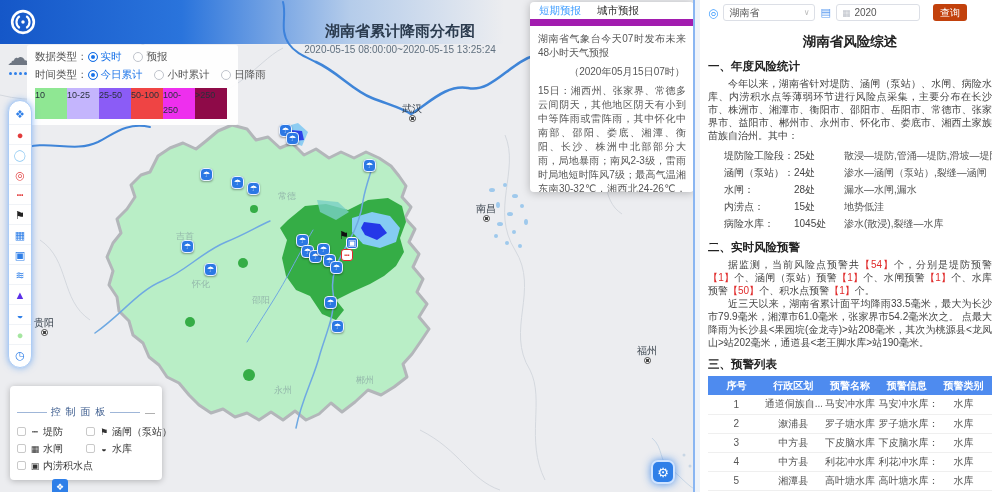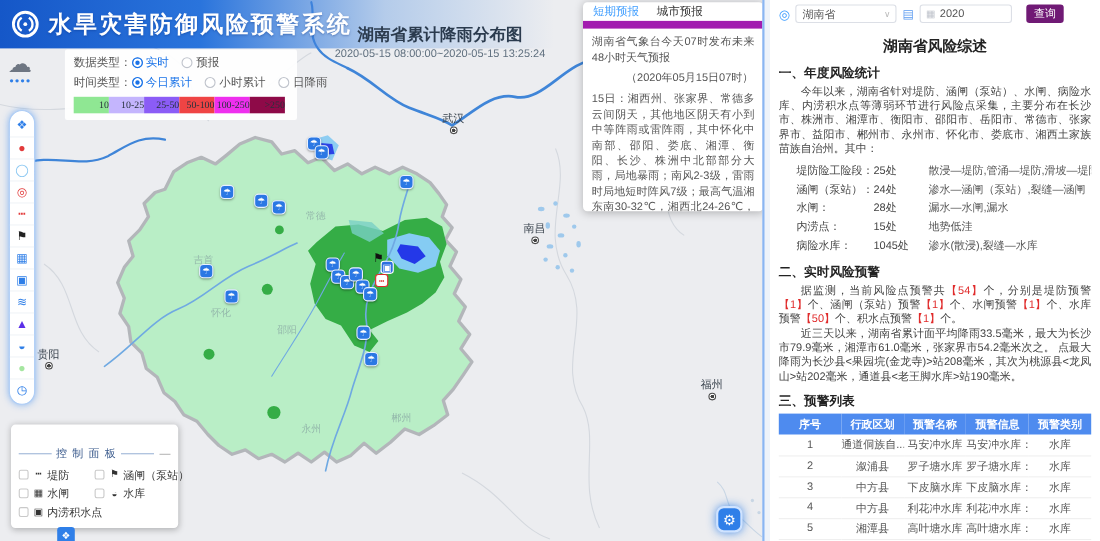--- a/index.html
+++ b/index.html
@@ -32,28 +32,28 @@
                text-shadow:0 1px 2px rgba(0,40,120,.4); }
   .map-title-block { position:absolute; left:270px; top:22px; width:260px; text-align:center; z-index:6; }
   .map-title { font-size:15px; font-weight:bold; color:#2b3b4e; }
   .map-date { font-size:10px; color:#60707f; margin-top:3px; }
 
   
   .cloud-icon { position:absolute; left:7px; top:45px; font-size:22px; color:#6e7682; z-index:7; }
   .cloud-dots { position:absolute; left:9px; top:72px; display:flex; gap:2px; z-index:7; }
   .cloud-dots i { width:3px; height:3px; border-radius:50%; background:#2f7fe8; }
   .controls-card { position:absolute; left:27px; top:45px; width:211px; background:rgba(255,255,255,.93);
-                   padding:4px 8px 6px; z-index:7; font-size:10.5px; border-radius:2px;margin-left:32px; }
+                   padding:4px 8px 6px; z-index:7; font-size:10.5px; border-radius:2px; }
   .ctl-row { display:flex; align-items:center; height:16px; margin-bottom:2px; color:#555; white-space:nowrap; }
   .radio-opt { display:inline-flex; align-items:center; margin-right:9px; cursor:pointer; }
   .rdot { width:10px; height:10px; border-radius:50%; border:1px solid #c0c4cc; background:#fff; margin-right:3px; flex:none; }
   .radio-opt.on .rdot { border-color:#1a73e8; background:#1a73e8; box-shadow:inset 0 0 0 2px #fff; }
   .radio-opt.on .rlbl { color:#1a73e8; }
   .legend-row { display:flex; margin-top:5px; }
-  .legend-cell { width:32px; height:15px; line-height:15px; text-align:right; font-size:9px; color:#28323c;font-family:Liberation Serif, serif; }
+  .legend-cell { width:32px; height:31px; line-height:15px; text-align:left; font-size:9px; color:#28323c; }
 
   
   .toolbar { position:absolute; left:8px; top:100px; width:24px; background:#fff; border-radius:12px;
              border:1px solid #aecdf5; box-shadow:0 0 7px rgba(64,140,240,.6); z-index:7; padding:3px 0; }
   .tb-item { height:20px; line-height:20px; text-align:center; font-size:11px; border-top:1px solid #f0f3f7; cursor:pointer; }
   .tb-item:first-child { border-top:none; }
   .c-blue{color:#2f7fe8;} .c-red{color:#e23b3b;} .c-lblue{color:#8cc8f2;}
   .c-dark{color:#222;} .c-purple{color:#5b2fe8;} .c-green{color:#a5e6a0;}
 
   
@@ -97,21 +97,21 @@
   .rp-topbar { display:flex; align-items:center; gap:5px; padding:4px 0 3px; }
   .pin-ic { color:#409eff; font-size:12px; }
   .sel-box { width:92px; height:17px; border:1px solid #dcdfe6; border-radius:3px; display:flex; align-items:center;
              justify-content:space-between; padding:0 5px; color:#555; cursor:pointer; background:#fff;gap:28px; }
   .chev { color:#bbb; font-size:8px; }
   .cal-ic { color:#5b9af0; font-size:11px; }
   .year-box { width:84px; height:17px; border:1px solid #dcdfe6; border-radius:3px; display:flex; align-items:center;
               padding:0 5px; gap:4px; background:#fff; }
   .year-box .mini-cal { color:#c0c4cc; font-size:9px; }
   .year-box input { border:none; outline:none; width:50px; font-size:10px; color:#555; font-family:inherit; }
-  .q-btn { width:34px; height:17px; background:#701a75; color:#fff; border:none; border-radius:3px; font-size:10px;
+  .q-btn { width:34px; height:17px; background:#c2410c; color:#fff; border:none; border-radius:3px; font-size:10px;
            line-height:17px; text-align:center; margin-left:8px; cursor:pointer; font-family:inherit; }
   .rp-title { text-align:center; font-size:13.5px; font-weight:bold; color:#222; margin:9px 0 4px; }
   .sec-h { font-size:11.5px; font-weight:bold; color:#222; margin:8px 0 3px; }
   .para { line-height:13px; text-align:justify; text-indent:2em; color:#444; }
   .stats { margin:5px 0 2px; }
   .stat-row { display:flex; height:17px; line-height:17px; white-space:nowrap; }
   .stat-label { width:86px; padding-left:16px; color:#444; flex:none; }
   .stat-value { width:50px; color:#444; flex:none; }
   .stat-desc { flex:1; color:#555; overflow:hidden; }
   .red { color:#e02b2b; }
@@ -289,21 +289,20 @@
     </div>
   </div>
 
   <div class="hdr">
     <svg width="26" height="26" viewBox="0 0 24 24">
       <circle cx="12" cy="12" r="10" stroke="#fff" stroke-width="2.4" fill="none"></circle>
       <path d="M9,6.5 a6.5,6.5 0 0 0 0,11" stroke="#fff" stroke-width="2" fill="none"></path>
       <path d="M15,6.5 a6.5,6.5 0 0 1 0,11" stroke="#fff" stroke-width="2" fill="none"></path>
       <circle cx="12" cy="12" r="1.6" fill="#fff"></circle>
     </svg>
-    <div class="hdr-title">水旱灾害防御风险预警系统</div>
   </div>
 
   <div class="map-title-block">
     <div class="map-title">湖南省累计降雨分布图</div>
     <div class="map-date">2020-05-15 08:00:00~2020-05-15 13:25:24</div>
   </div>
 
   <div class="cloud-icon">☁</div>
   <div class="cloud-dots">
       <i></i>

